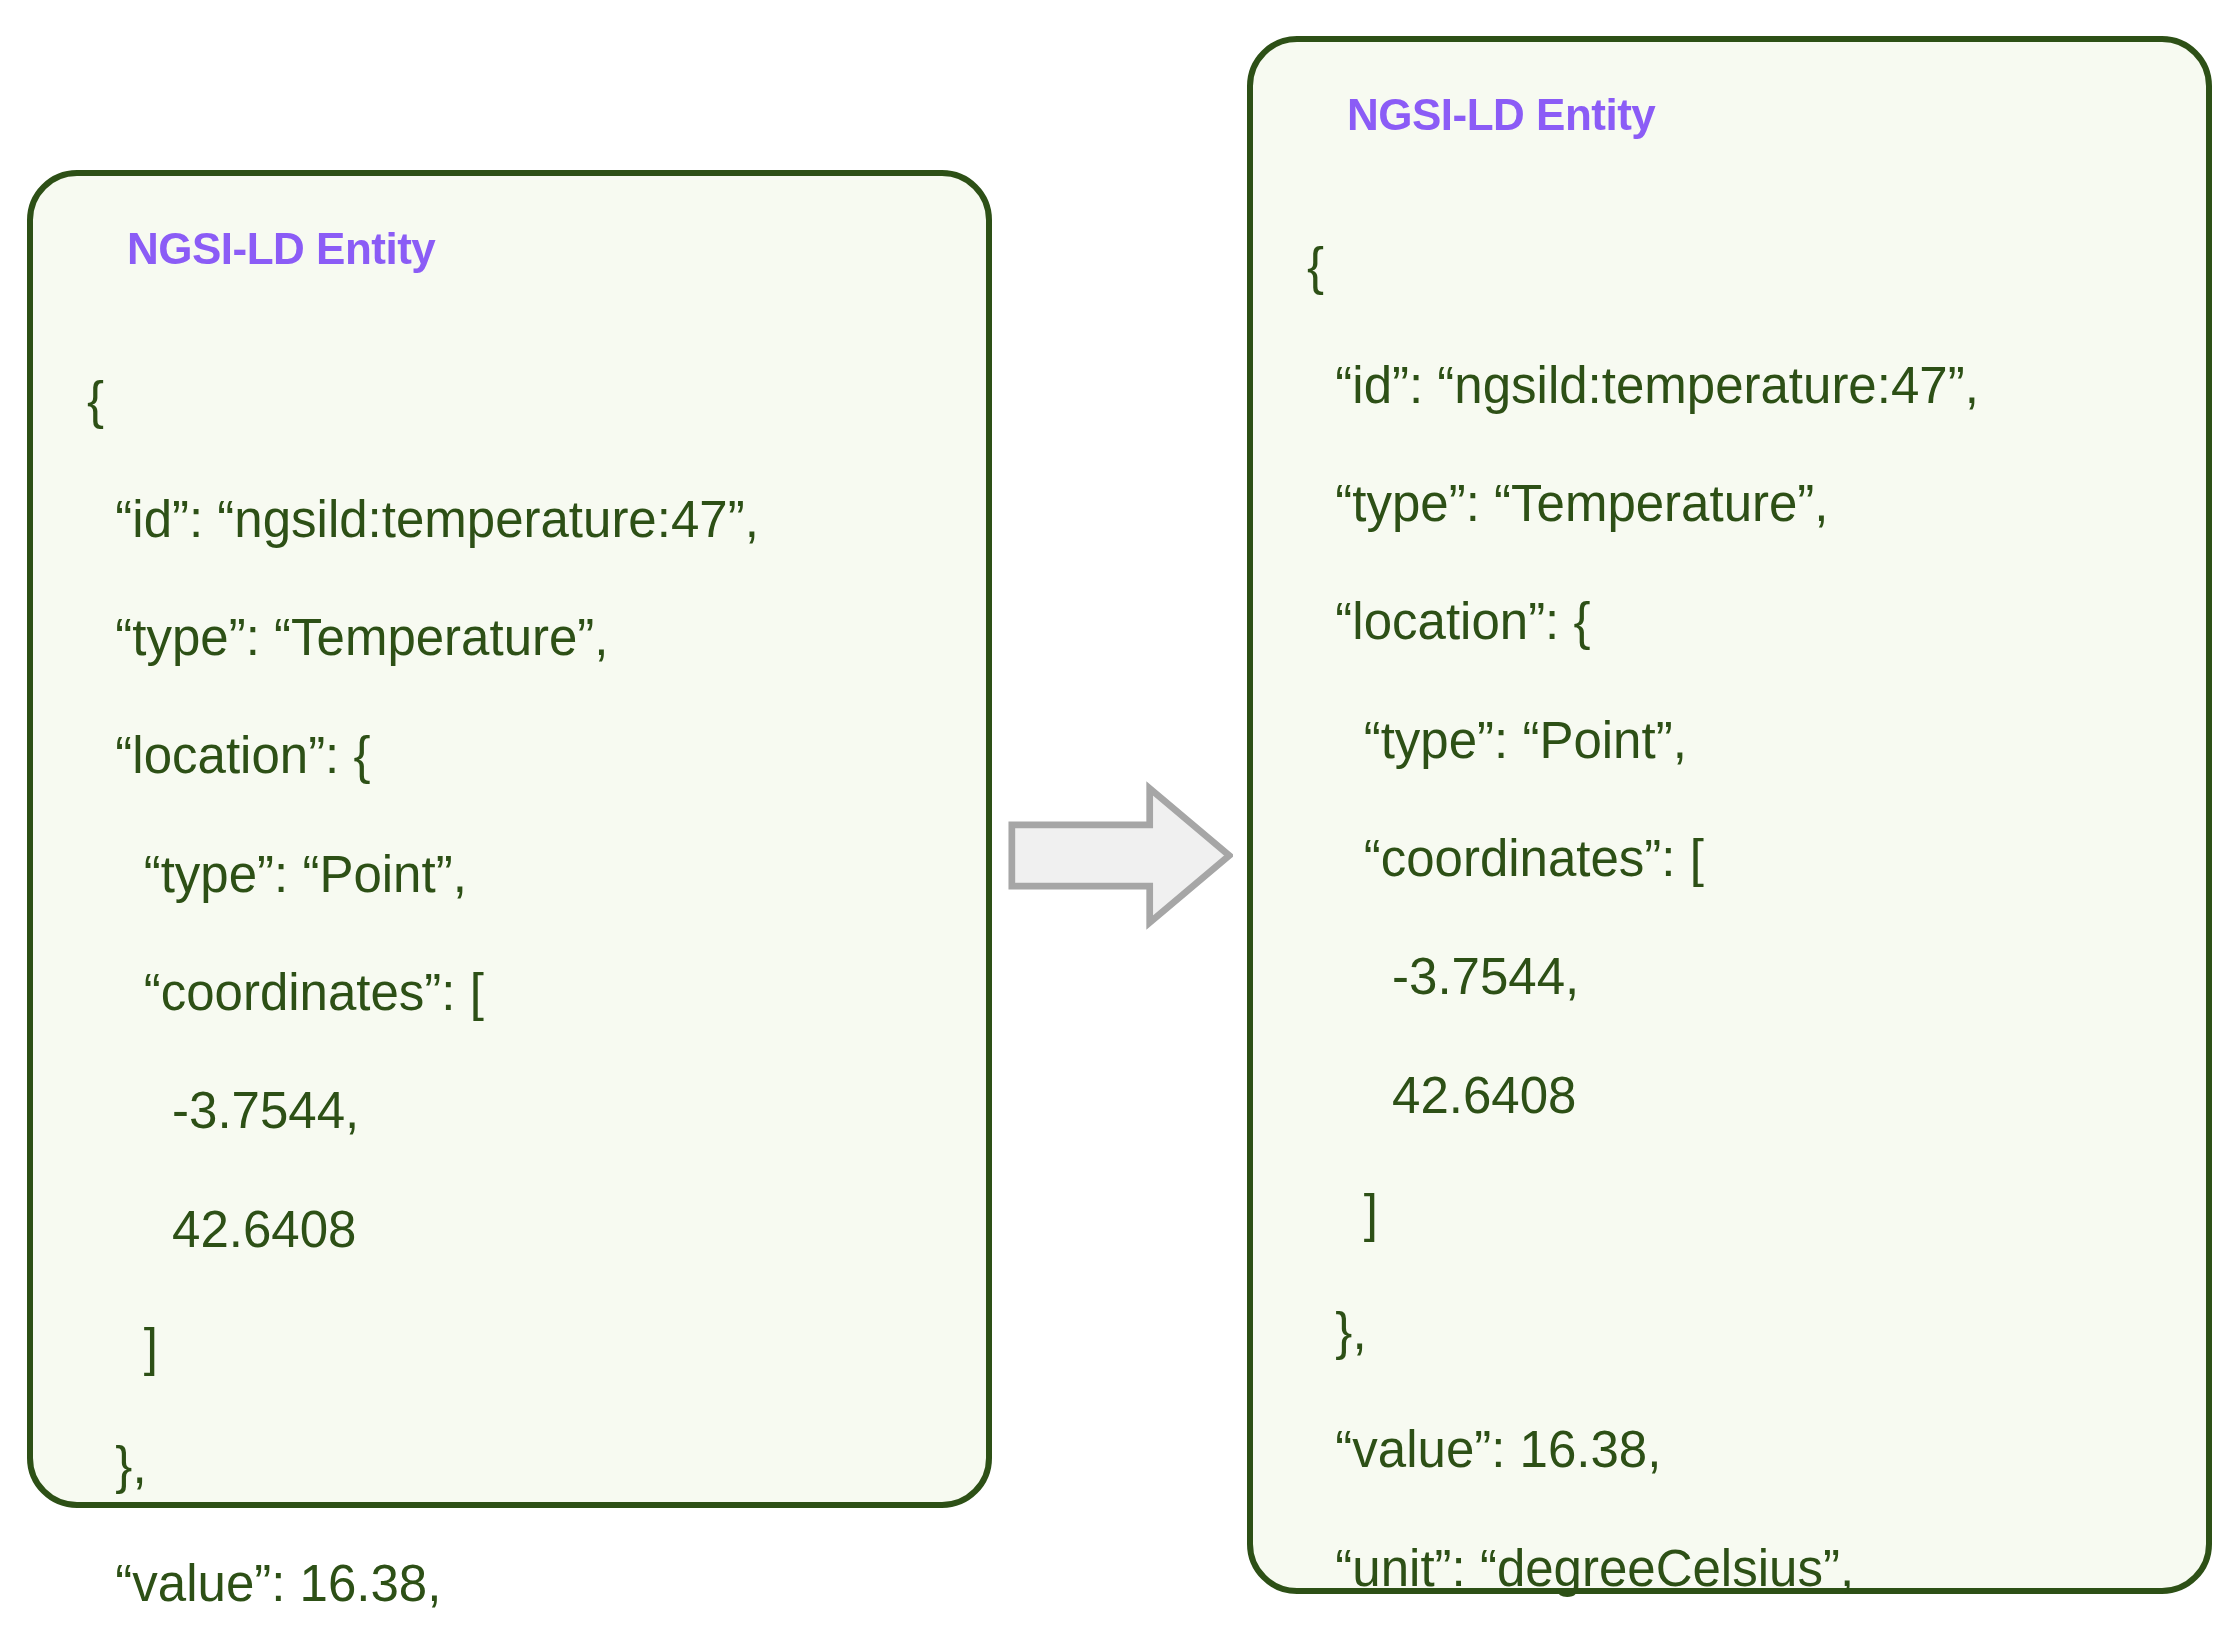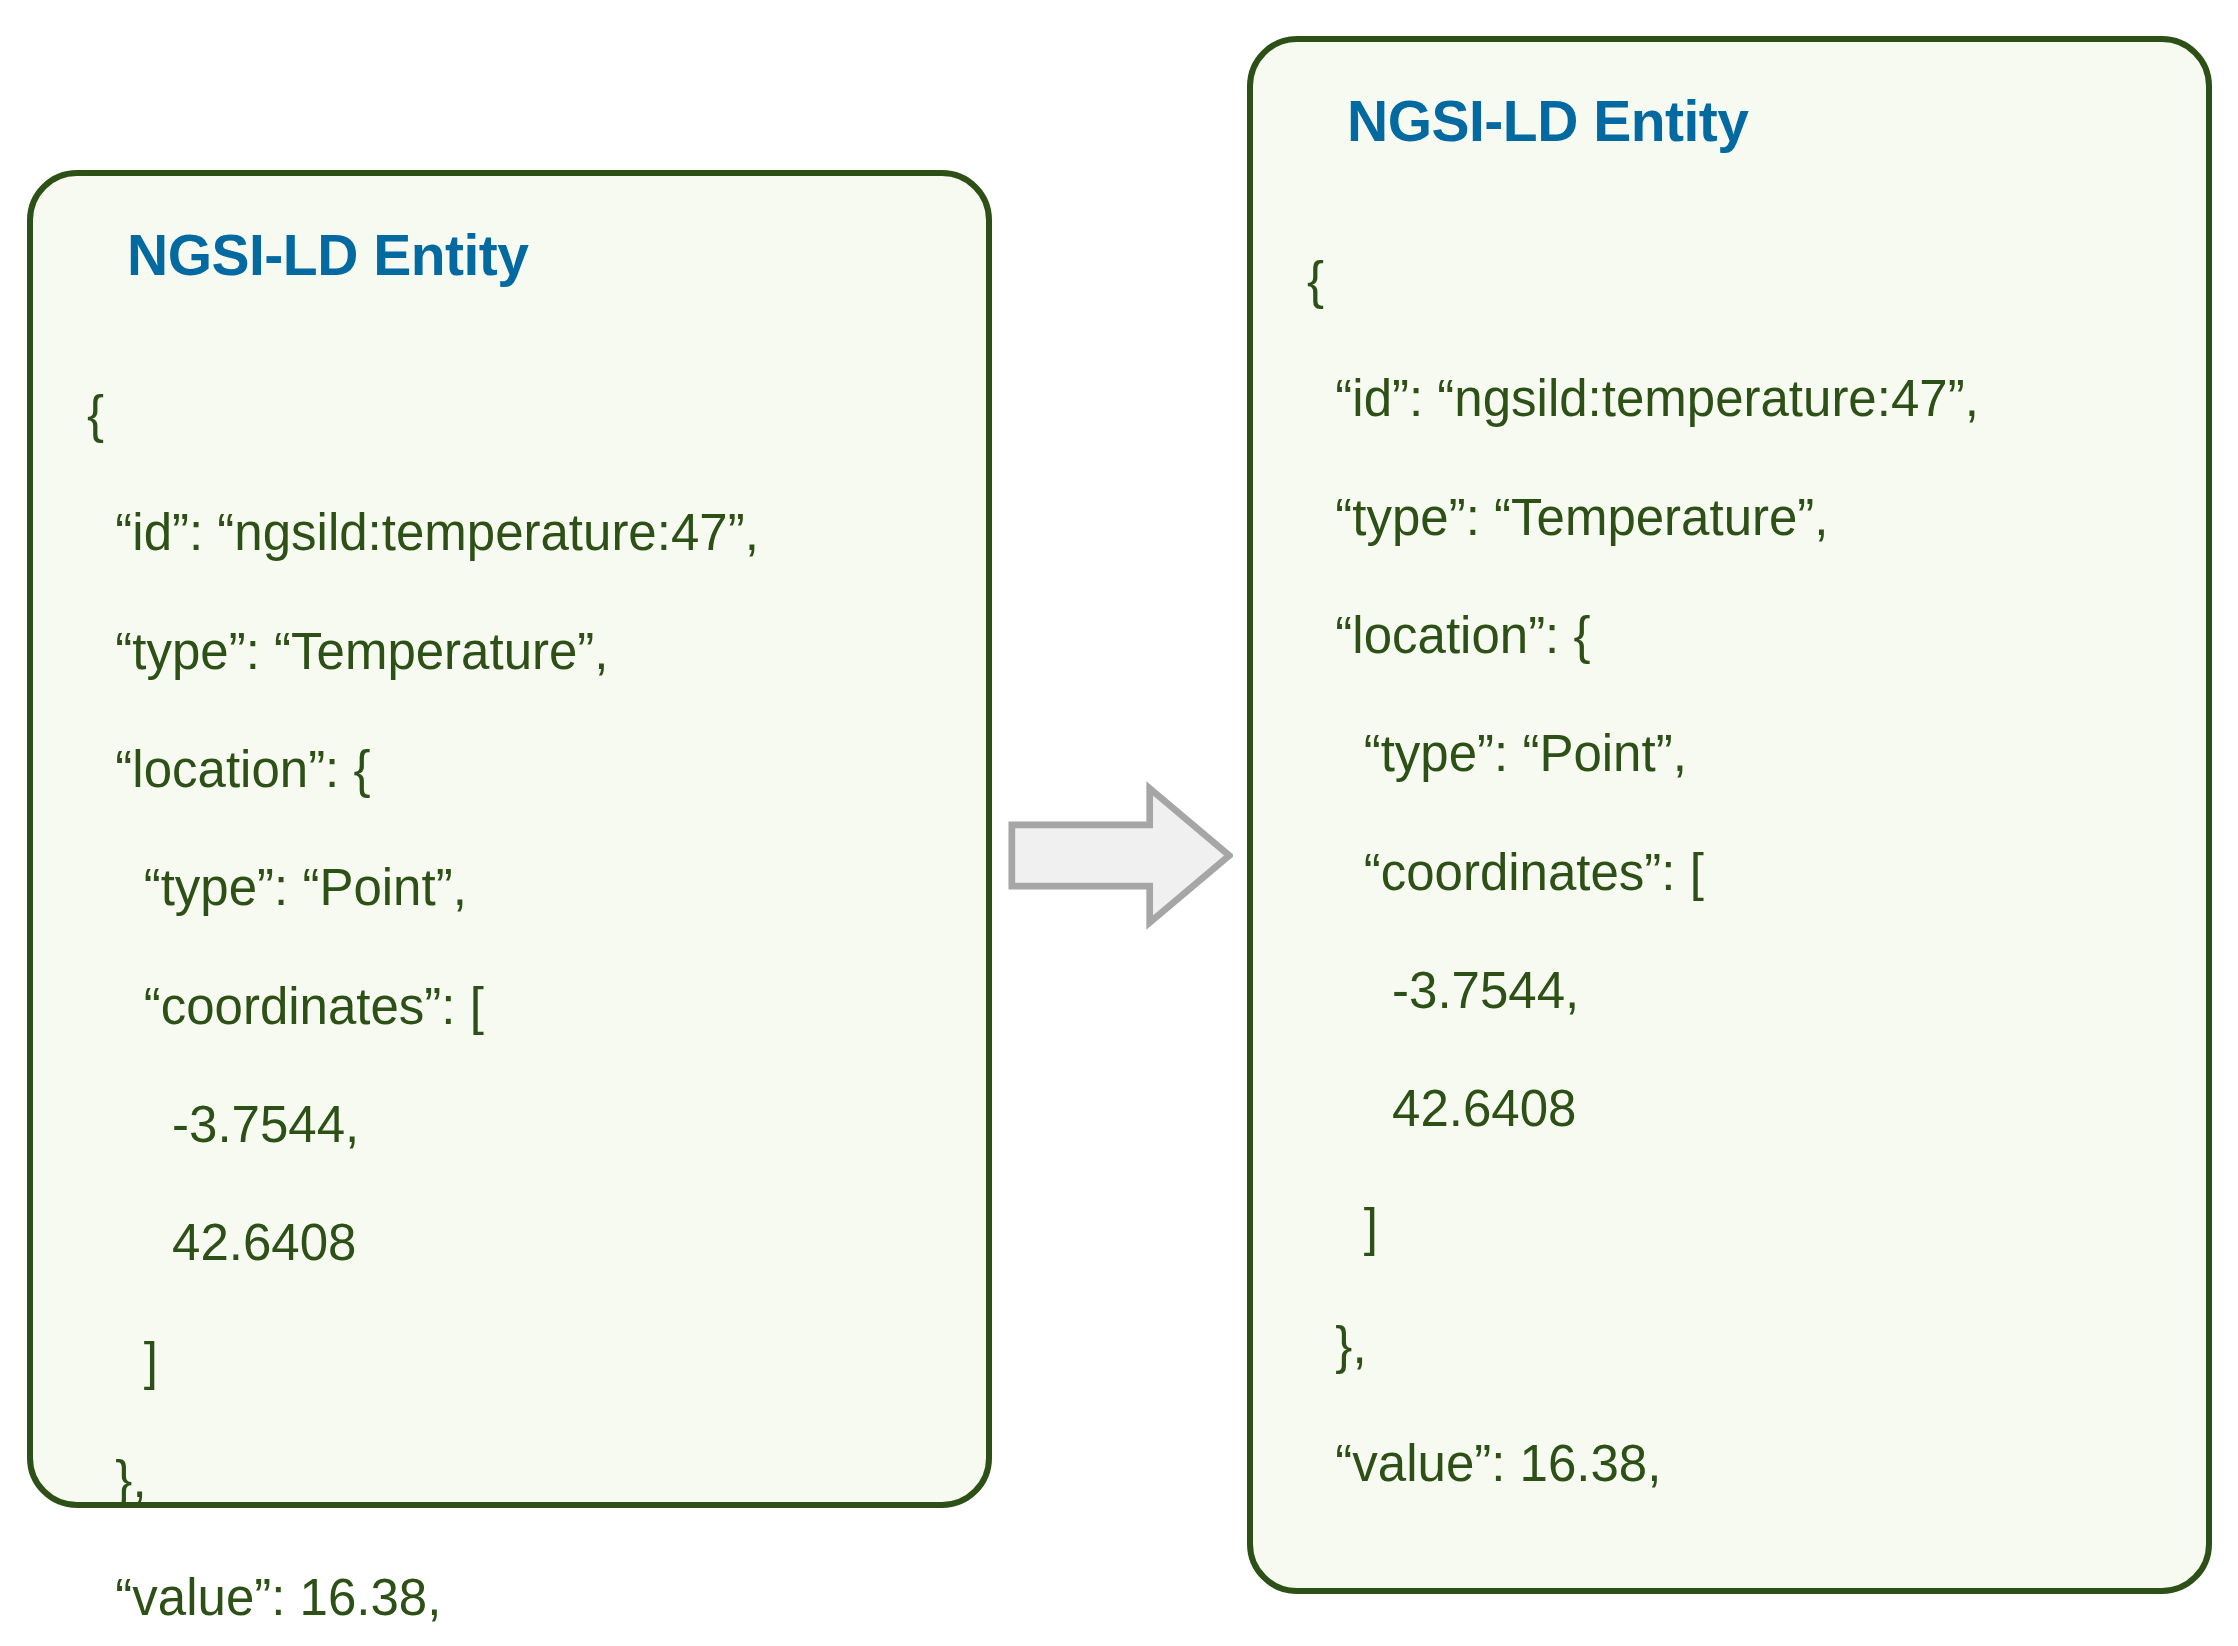--- a/index.html
+++ b/index.html
@@ -36,22 +36,22 @@
   #panel-right {
     left: 1247px;
     top: 36px;
     width: 965px;
     height: 1558px;
     padding: 50px 42px 38px 54px;
   }
 
   .panel-title {
     font-weight: bold;
-    font-size: 57px;
-    color: #0369a1;
+    font-size: 44px;
+    color: #8b5cf6;
     letter-spacing: -0.5px;
     margin: 0 0 40px 40px;
     line-height: 1.05;
     white-space: nowrap;
   }
 
   .json-body {
     font-size: 51px;
     line-height: 1.16;
     color: #2d5016;
@@ -112,20 +112,21 @@
 <span class="json-line">  <span>“</span><span class="k">id</span><span>”</span><span>: </span><span>“</span><span>ngsild:temperature:47</span><span>”</span><span>,</span></span>
 <span class="json-line">  <span>“</span><span class="k">type</span><span>”</span><span>: </span><span>“</span><span>Temperature</span><span>”</span><span>,</span></span>
 <span class="json-line">  <span>“</span><span class="k">location</span><span>”</span><span>: </span><span>{</span></span>
 <span class="json-line">    <span>“</span><span>type</span><span>”</span><span>: </span><span>“</span><span>Point</span><span>”</span><span>,</span></span>
 <span class="json-line">    <span>“</span><span>coordinates</span><span>”</span><span>: </span><span>[</span></span>
 <span class="json-line">      <span>-3.7544</span><span>,</span></span>
 <span class="json-line">      <span>42.6408</span></span>
 <span class="json-line">    <span>]</span></span>
 <span class="json-line">  <span>},</span></span>
 <span class="json-line">  <span>“</span><span class="k">value</span><span>”</span><span>: </span><span>16.38</span><span>,</span></span>
+<span class="json-line">  <span>“</span><span class="k">unit</span><span>”</span><span>: </span><span>“</span><span>degreeCelsius</span><span>”</span><span>,</span></span>
 
 
 
 
 
 
   </div>
 </div>
 
 

